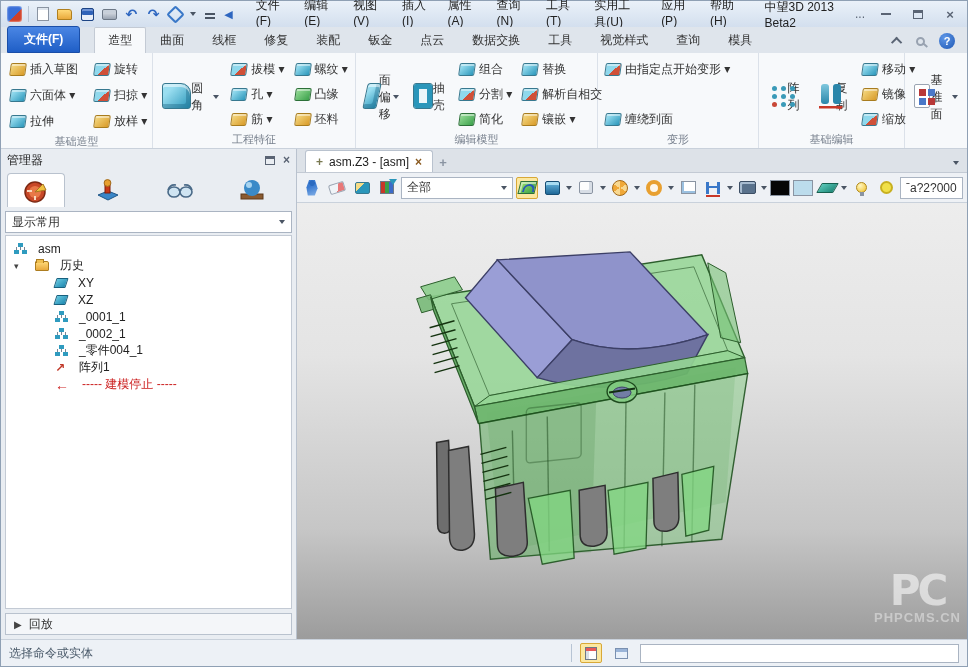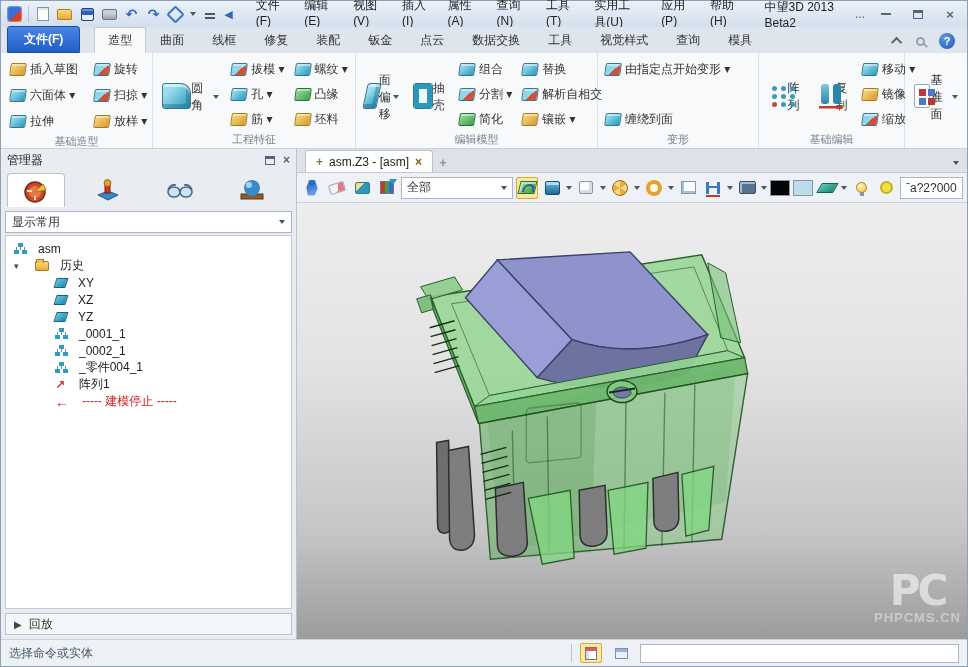--- a/index.html
+++ b/index.html
@@ -529,25 +529,20 @@
             <span class="t-plane"></span>
           <span>XY</span>
         </div>
         <div class="trow">
           <span class="ind2"></span>
             <span class="t-plane"></span>
           <span>XZ</span>
         </div>
         <div class="trow">
           <span class="ind2"></span>
-            <span class="t-plane"></span>
-          <span>YZ</span>
-        </div>
-        <div class="trow">
-          <span class="ind2"></span>
             <span class="t-asm"></span>
           <span>_0001_1</span>
         </div>
         <div class="trow">
           <span class="ind2"></span>
             <span class="t-asm"></span>
           <span>_0002_1</span>
         </div>
         <div class="trow">
           <span class="ind2"></span>

